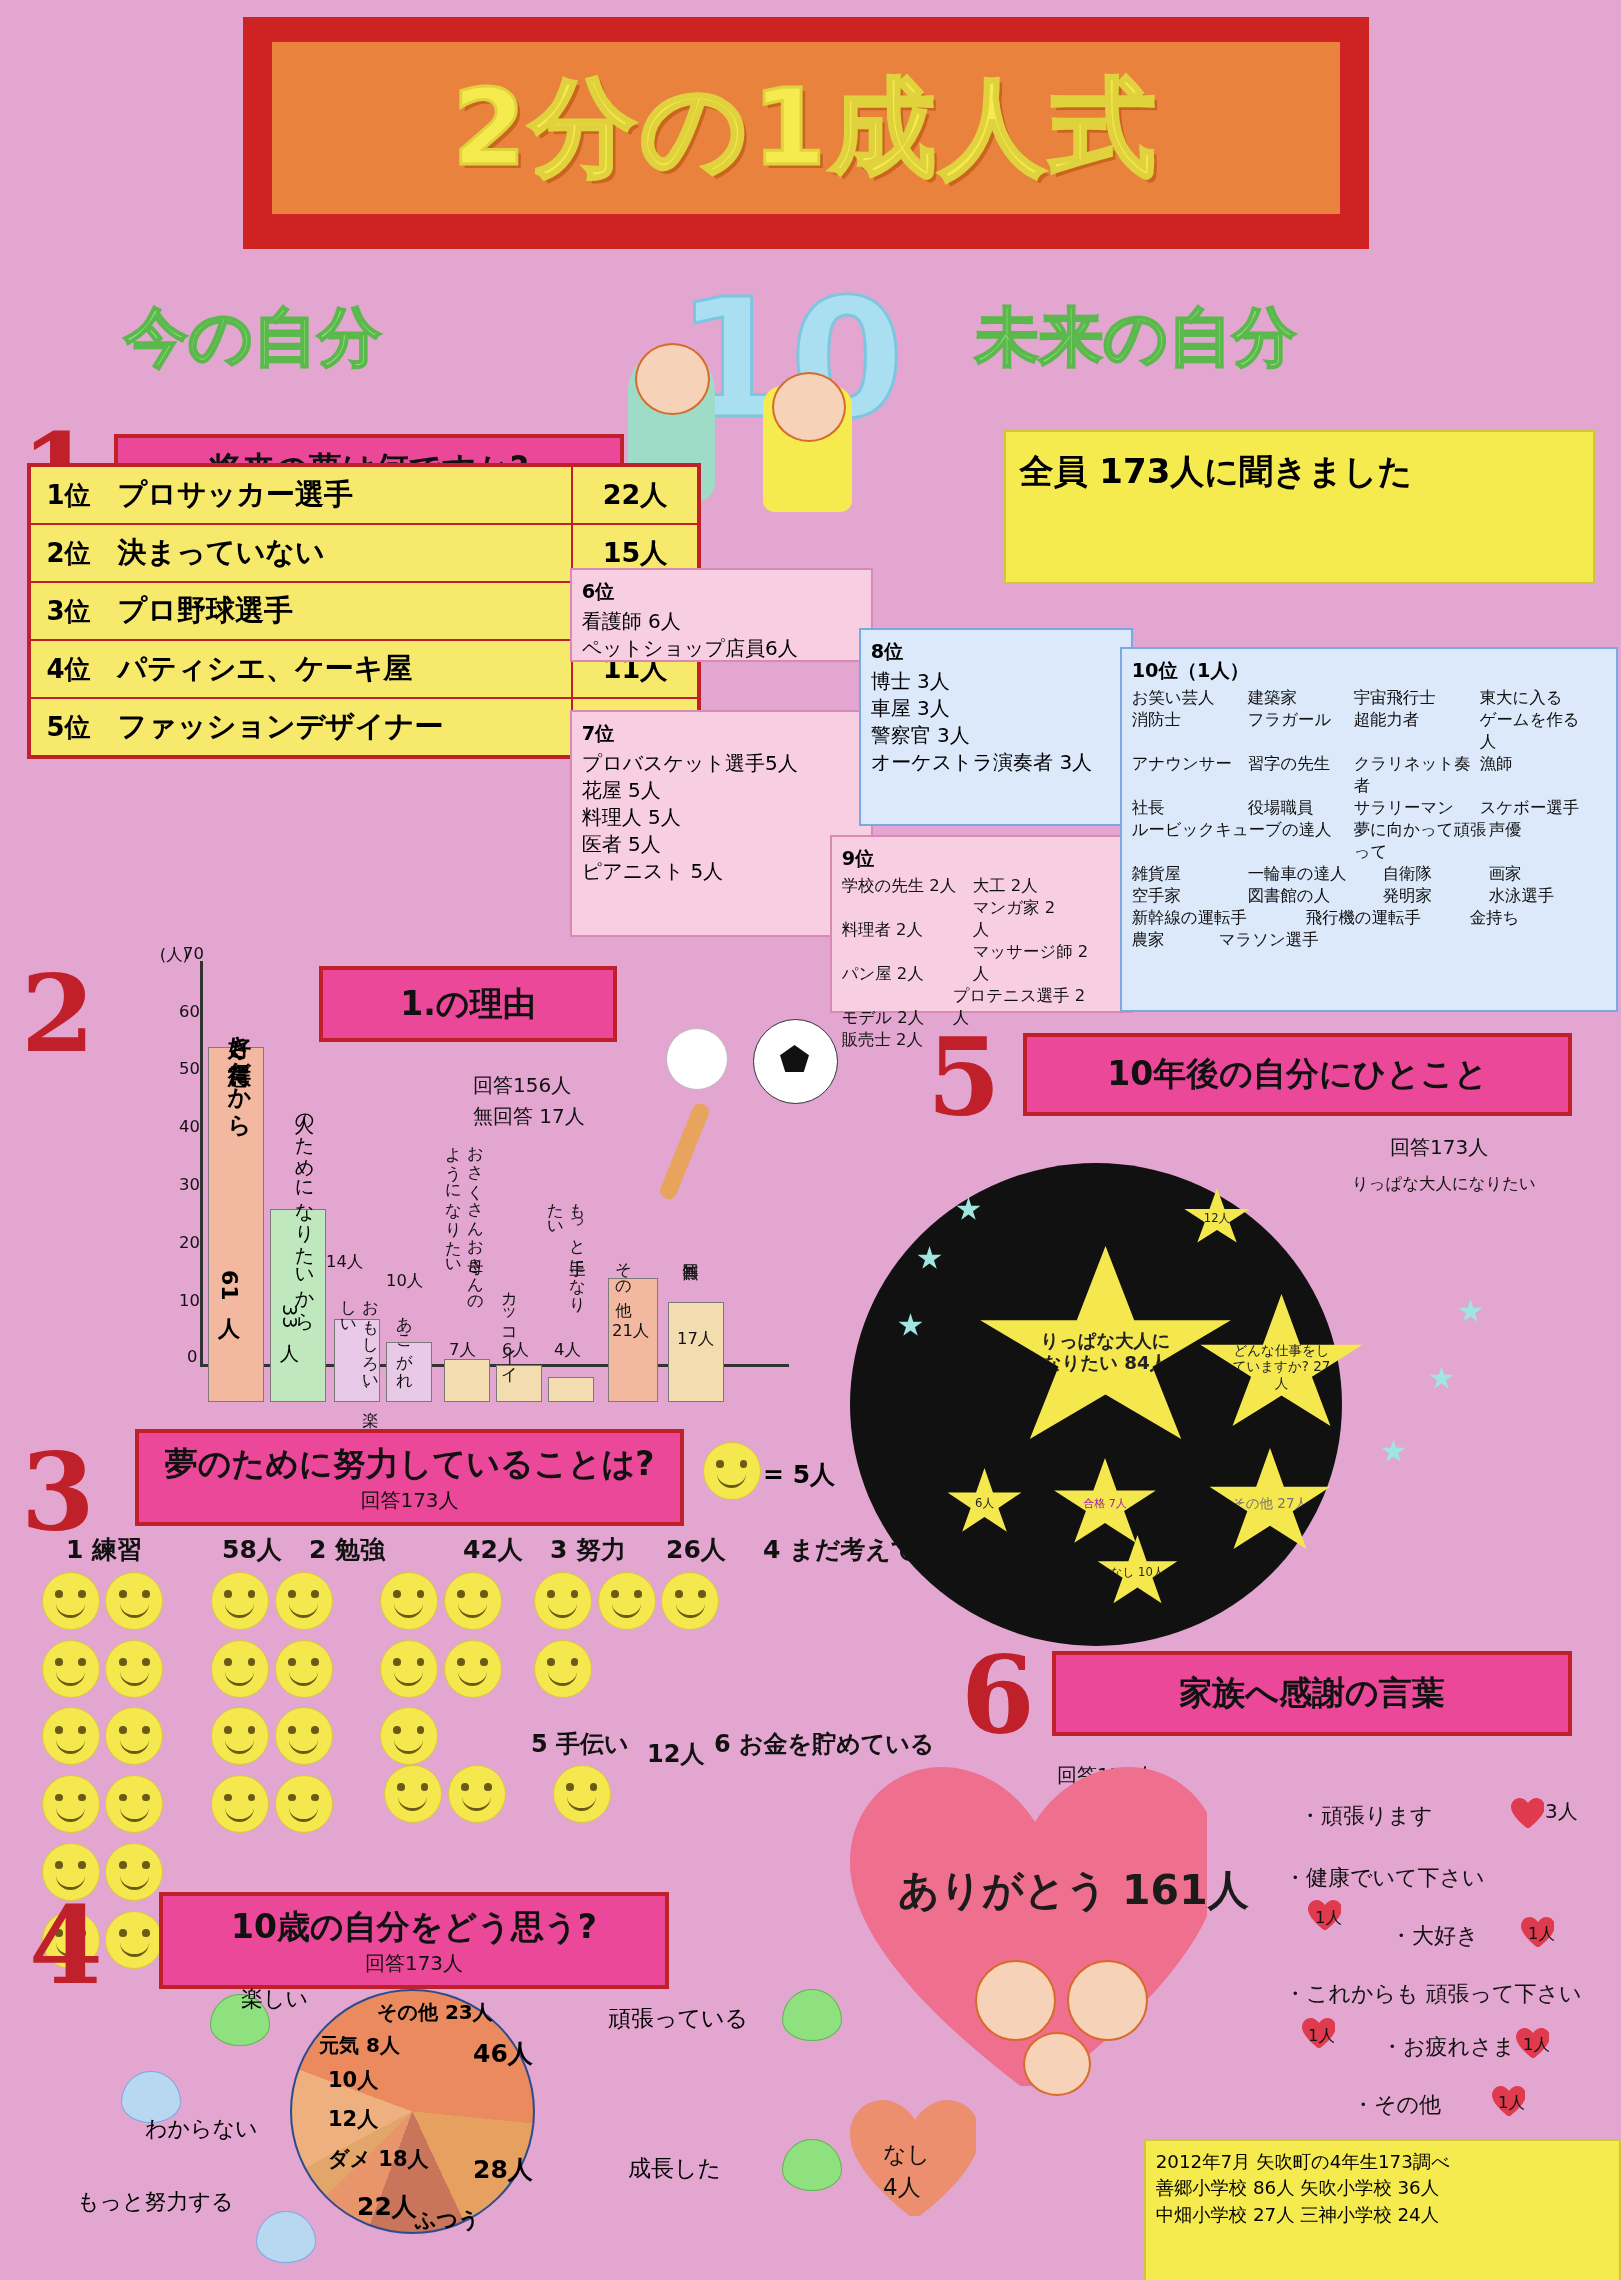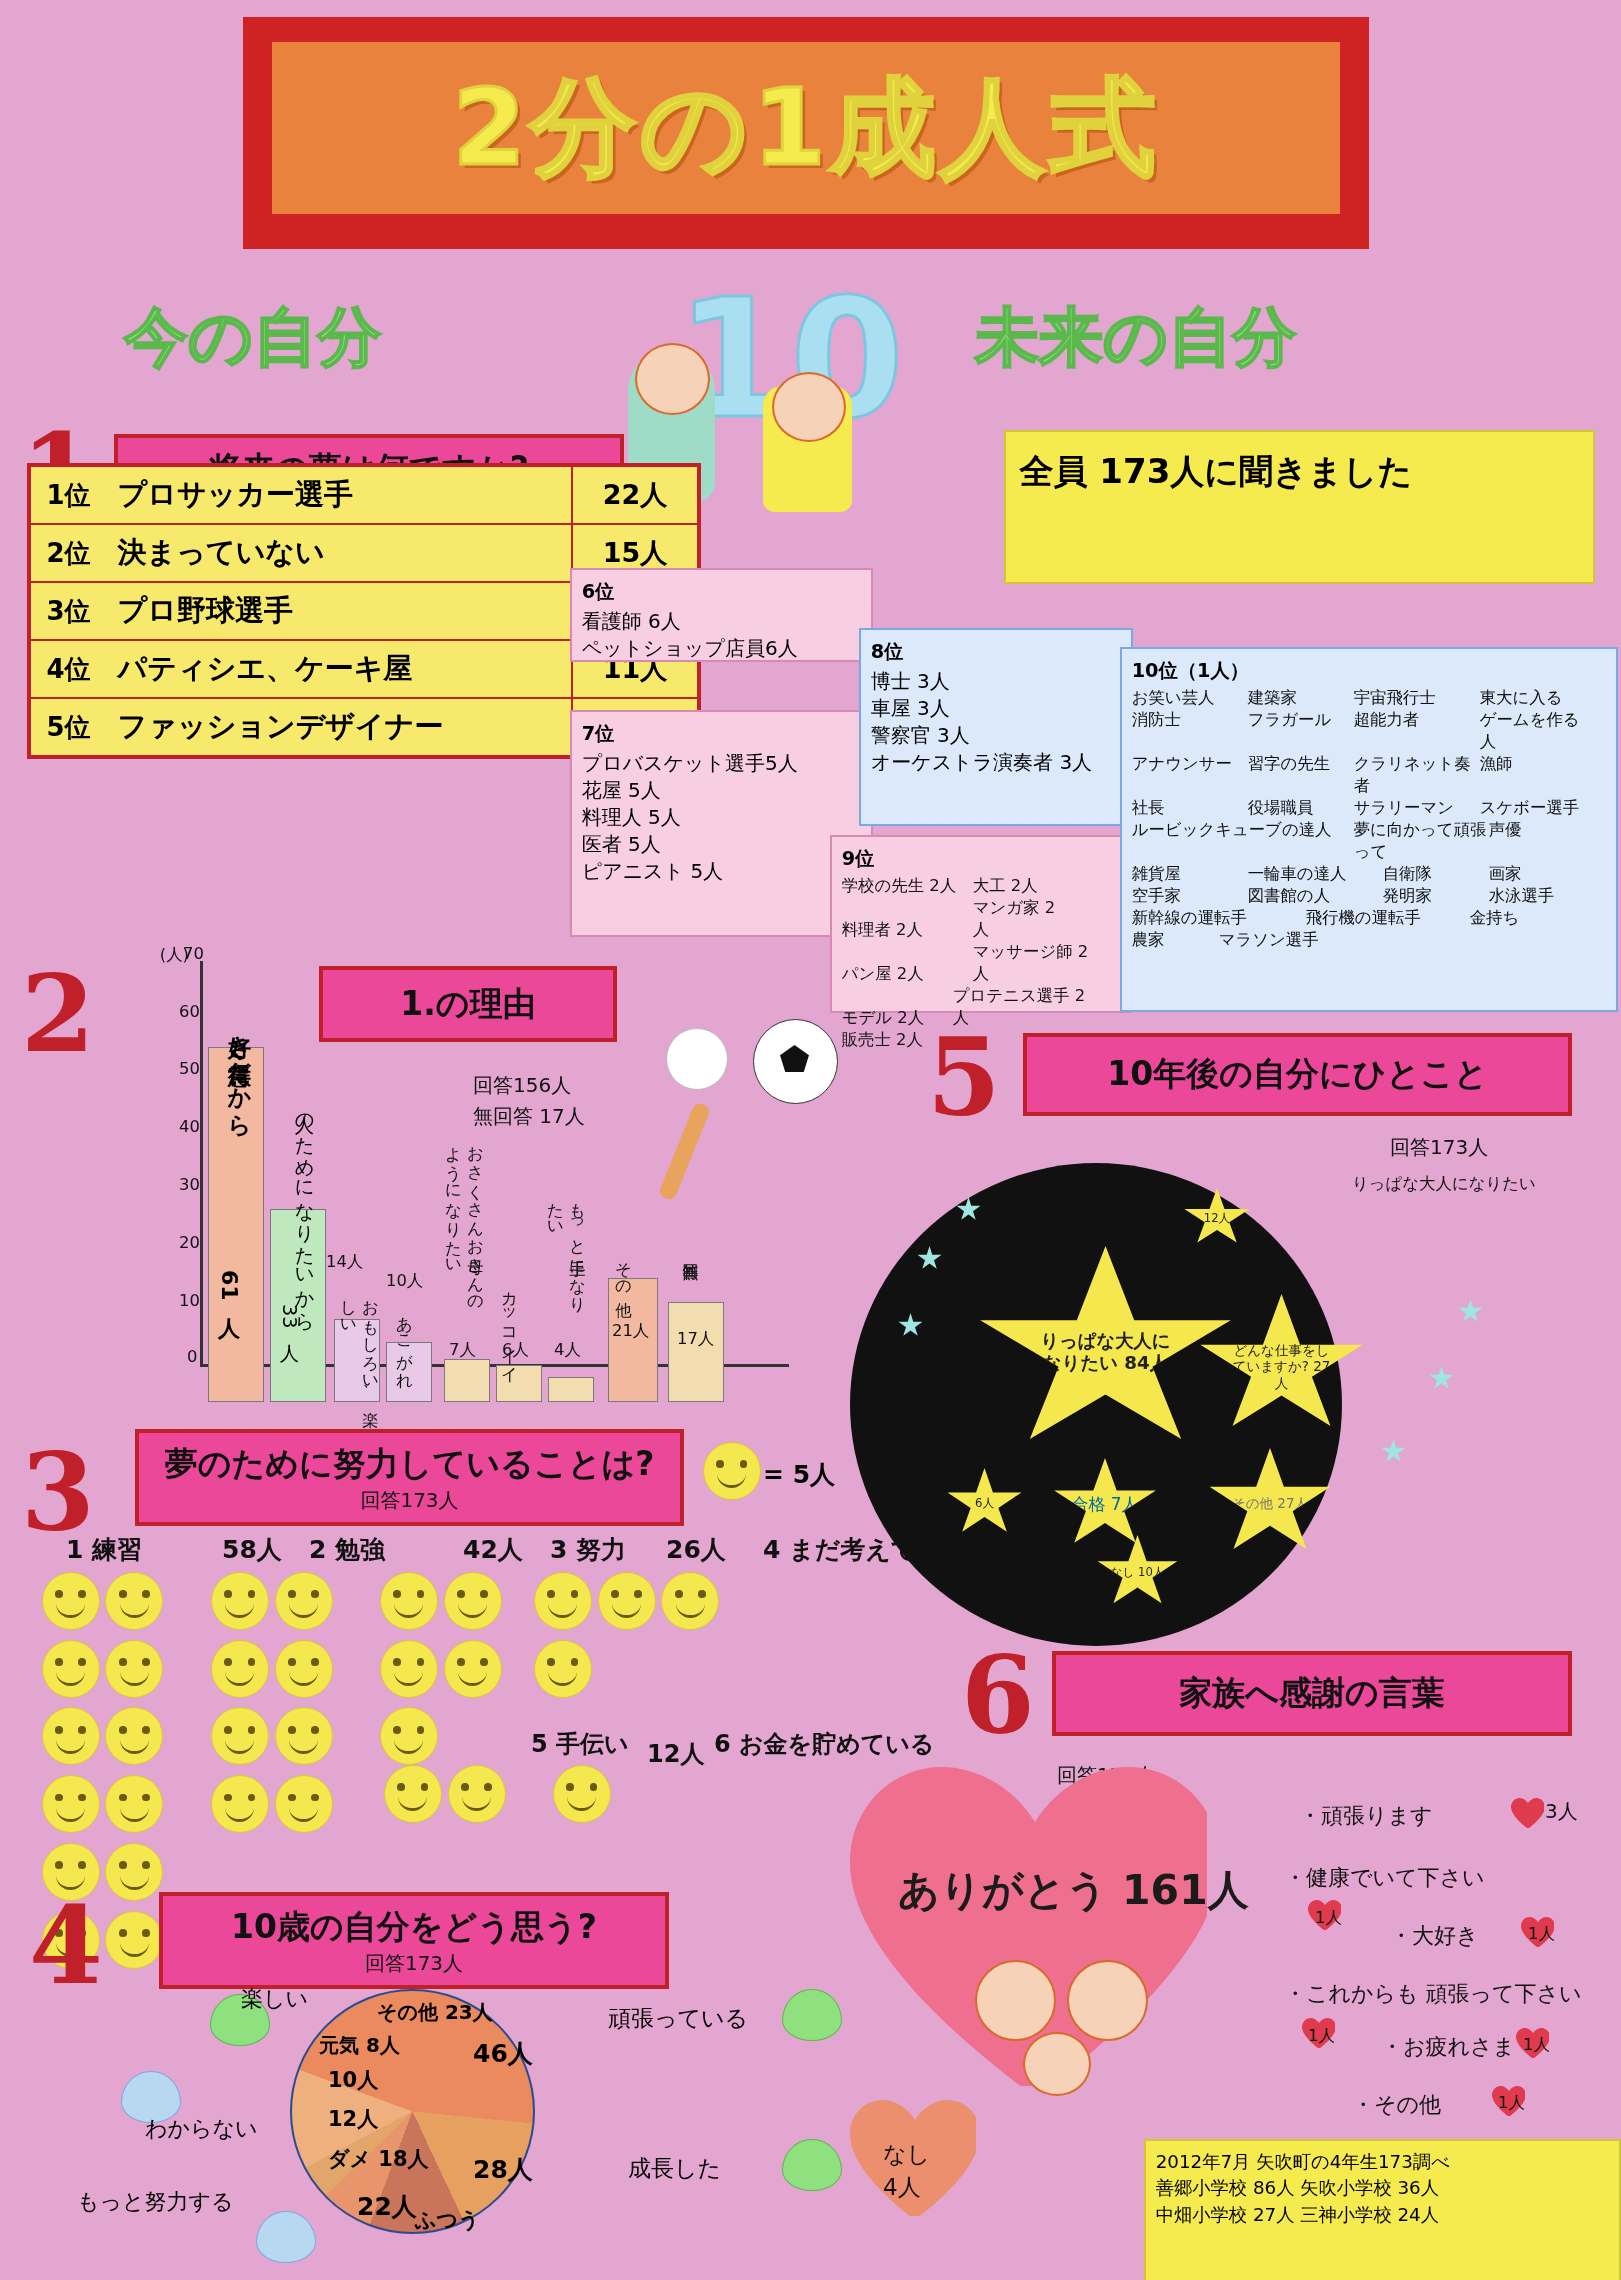--- a/index.html
+++ b/index.html
@@ -299,21 +299,21 @@
 <div class="abs star" style="left:975px;top:1246px;width:261px;height:212px;">
   <span style="font-size:18.3px;color:#222;font-weight:bold;line-height:1.2;width:145px;">りっぱな大人になりたい 84人</span>
 </div>
 <div class="abs star" style="left:1197px;top:1294px;width:169px;height:145px;">
   <span style="font-size:13.5px;color:#222;width:101px;line-height:1.2;">どんな仕事をしていますか? 27人</span>
 </div>
 <div class="abs star" style="left:1183px;top:1188px;width:68px;height:60px;">
   <span style="font-size:11.6px;color:#222;">12人</span>
 </div>
 <div class="abs star" style="left:1052px;top:1458px;width:106px;height:93px;">
-  <span style="font-size:17px;color:#0369a1;width:68px;line-height:1.15;">合格 7人</span>
+  <span style="font-size:11px;color:#a21caf;width:68px;line-height:1.15;">合格 7人</span>
 </div>
 <div class="abs star" style="left:946px;top:1468px;width:77px;height:70px;">
   <span style="font-size:11.6px;color:#222;">6人</span>
 </div>
 <div class="abs star" style="left:1207px;top:1448px;width:126px;height:111px;">
   <span style="font-size:13.5px;color:#737373;width:77px;line-height:1.2;">その他 27人</span>
 </div>
 <div class="abs star" style="left:1096px;top:1535px;width:83px;height:75px;">
   <span style="font-size:11.6px;color:#222;width:54px;line-height:1.15;">なし 10人</span>
 </div>

